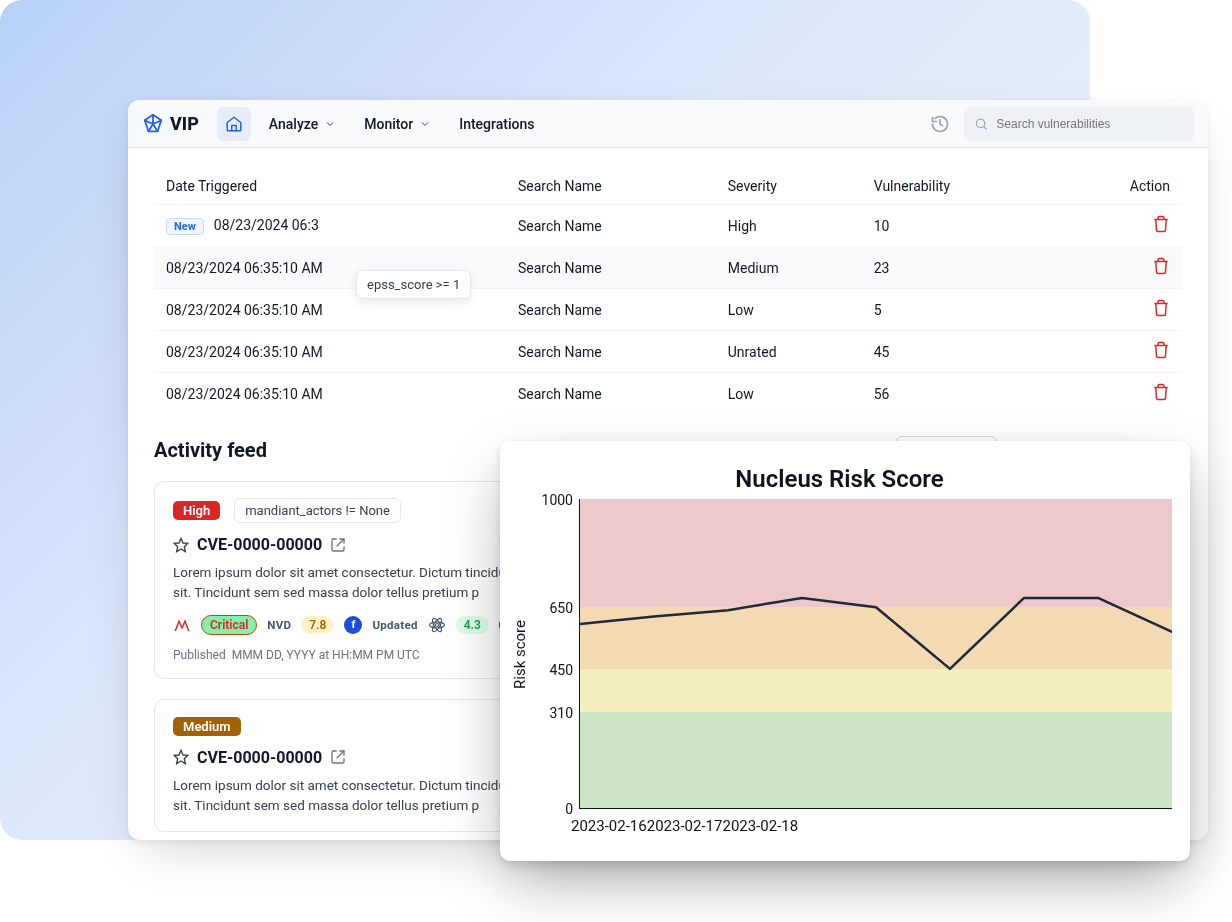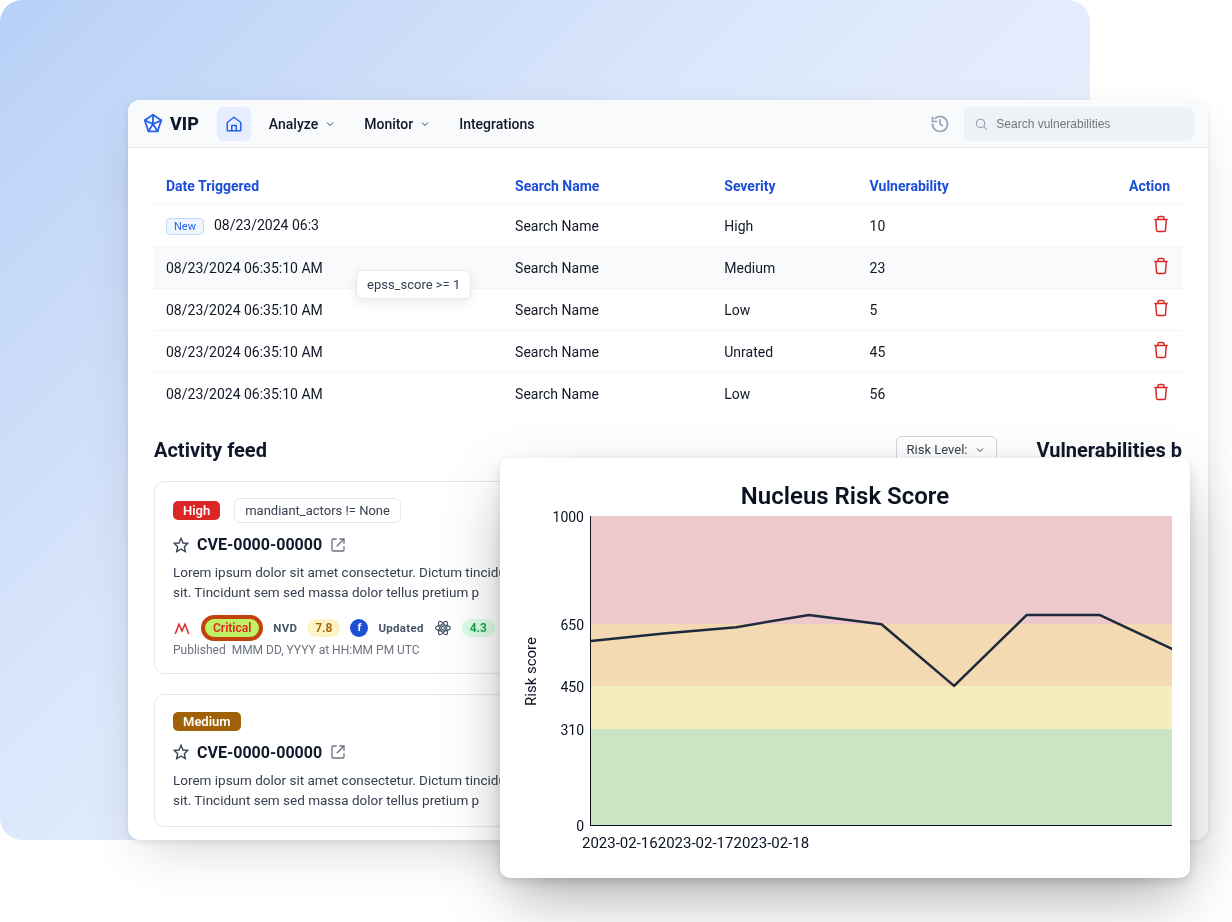--- a/index.html
+++ b/index.html
@@ -51,23 +51,23 @@
   .hist-icon { width:20px; height:20px; color:#94a3b8; margin-right:6px; }
   .search-box {
     background:#eef2f7; border-radius:6px; height:34px; min-width:230px;
     display:flex; align-items:center; gap:8px; padding:0 10px; color:#6b7280;
   }
   .search-box input { border:none; background:transparent; outline:none; font-size:12px; color:#1f2937; width:100%; }
   
   .page { padding: 20px 26px 0 26px; height: calc(100% - 48px); overflow:hidden; }
   .page-title { font-size: 22px; font-weight:700; color:#0f172a; margin-bottom: 16px; }
   table.alerts { width:100%; border-collapse: collapse; font-size:14px; color:#111827; }
-  table.alerts th { text-align:left; font-weight:700; padding:10px 12px; font-size:14px; color:#1d4ed8; }
+  table.alerts th { text-align:left; font-weight:400; padding:10px 12px; font-size:14px; color:#0f172a; }
   table.alerts td { padding:10px 12px; border-top:1px solid #f1f5f9; }
-  .new-badge { display:inline-block; border:1px solid #bfdbfe; background:#eff6ff; color:#2563eb; font-size:11px; padding:1px 7px; border-radius:4px; margin-right:10px; font-weight:400; }
+  .new-badge { display:inline-block; border:1px solid #bfdbfe; background:#eff6ff; color:#2563eb; font-size:11px; padding:1px 7px; border-radius:4px; margin-right:10px; font-weight:700; }
   .trash { color:#dc2626; cursor:pointer; width:18px; height:18px; }
   tr.striped { background:#f9fafb; }
   .tooltip-chip {
     position:absolute; background:#fff; border:1px solid #e5e7eb; border-radius:6px;
     font-size:13px; color:#334155; padding:6px 10px;
     box-shadow: 0 4px 12px rgba(0,0,0,.08);
   }
   
   .sub-row { display:flex; align-items:center; gap:20px; margin-top:22px; }
   .sub-row h2 { font-size:20px; font-weight:700; color:#0f172a; }
@@ -86,36 +86,36 @@
   .sev-pill { display:inline-block; padding:2px 10px; border-radius:5px; color:#fff; font-size:13px; font-weight:600; }
   .sev-high { background:#dc2626; }
   .sev-med  { background:#a16207; }
   .filter-chip { display:inline-block; margin-left:10px; border:1px solid #e5e7eb; border-radius:6px; padding:4px 10px; font-size:13px; color:#374151; }
   .cve-row { display:flex; align-items:center; gap:8px; margin-top:12px; }
   .cve-title { font-weight:700; font-size:16px; color:#0f172a;text-align:right; }
   .ext-icon, .star-icon { width:16px; height:16px; color:#374151; }
   .desc { margin-top:8px; font-size:13.5px; color:#374151; line-height:1.5; max-width:540px; overflow:hidden; }
   .tag-row { display:flex; align-items:center; gap:10px; margin-top:12px; flex-wrap:wrap; }
   .pill { display:inline-flex; align-items:center; gap:4px; font-size:12px; padding:2px 8px; border-radius:999px; font-weight:600; }
-  .pill-red-outline { border:4px solid #c2410c; color:#dc2626; background:#bef264; }
+  .pill-red-outline { border:1px solid #c2410c; color:#dc2626; background:#86efac; }
   .pill-orange { background:#fef3c7; color:#a16207; }
   .pill-green  { background:#dcfce7; color:#16a34a; }
   .tiny-label { font-size:11.5px; font-weight:700; color:#475569; letter-spacing:.3px; }
   .icon-dot { width:18px; height:18px; border-radius:50%; display:inline-flex; align-items:center; justify-content:center; font-size:11px; font-weight:700; }
   .icon-blue { background:#1d4ed8; color:#fff; }
   .icon-atom { color:#475569; width:18px; height:18px; }
-  .meta-line { margin-top:2px; font-size:12px; color:#6b7280; }
+  .meta-line { margin-top:13px; font-size:12px; color:#6b7280; }
   
   .chart-card {
     position:absolute;
-    left: 500px; top: 458px;
+    left: 500px; top: 441px;
     width: 690px; height: 420px;
     background:#fff; border-radius:10px;
     box-shadow: 0 25px 60px -10px rgba(0,0,0,.35), 0 4px 10px rgba(0,0,0,.12);
-    padding: 18px 18px 12px 18px;
+    padding: 18px 18px 12px 7px;
   }
   .chart-title { text-align:center; font-size:24px; font-weight:600; color:#0b1220; margin-top:6px; margin-bottom:6px; }
   .chart-wrap { display:flex; height: 310px; }
   .ylabel { writing-mode: vertical-rl; transform: rotate(180deg); text-align:center; font-size:15px; color:#0b1220; padding: 0 4px; }
   .plot { position:relative; flex:1; border-left:1px solid #0b1220; border-bottom:1px solid #0b1220; }
   .band { position:absolute; left:0; width:100%; }
   .line-svg { position:absolute; left:0; top:0; width:100%; height:100%; }
   .xaxis { display:flex; font-size:15px; color:#0b1220; margin-top:8px; }
   .xaxis .spacer-left { width: 64px; }
   .xaxis .ticks { flex:1; display:flex; justify-content:flex-start; }

